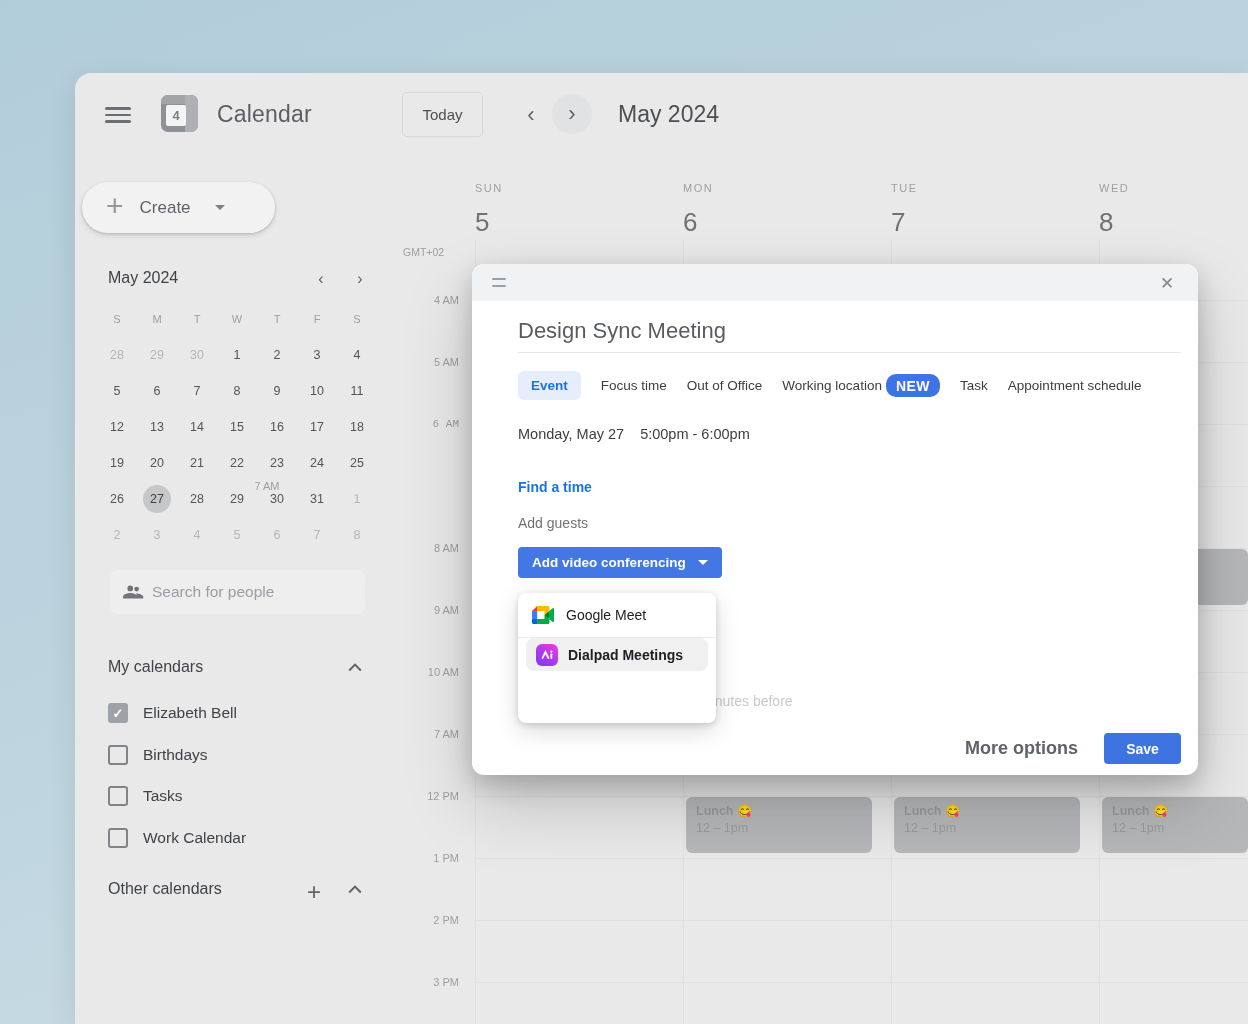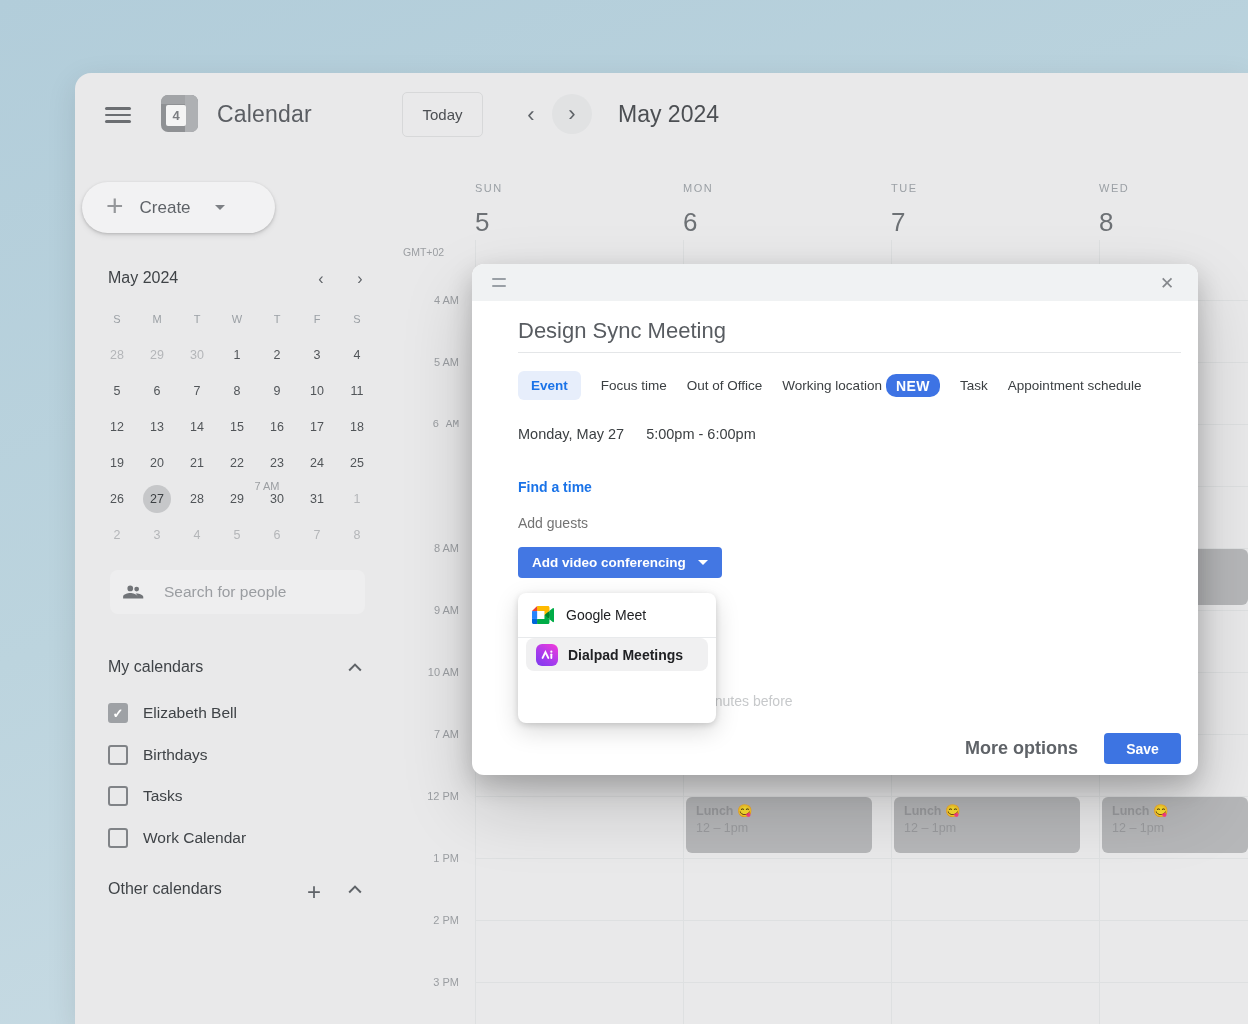--- a/index.html
+++ b/index.html
@@ -44,21 +44,21 @@
   .mini-prev { left:236px; top:196px; } .mini-next { left:275px; top:196px; }
   .mini-nav { width:20px; height:20px; display:grid; place-items:center; color:#5f6368; font-size:16px; cursor:pointer; }
   .mini-grid { left:22px; top:228px; width:280px; display:grid; grid-template-columns:repeat(7,40px); grid-auto-rows:36px; }
   .mc-dow { display:grid; place-items:center; font-size:11px; color:#9ba0a5; }
   .mc-day { display:grid; place-items:center; font-size:12.5px; color:#515559; cursor:pointer; }
   .mc-day span { width:28px; height:28px; display:grid; place-items:center; border-radius:50%; }
   .mc-day.muted { color:#b4b6b9; }
   .mc-day.sel span { background:#c6c7c9; color:#3c4043; }
 
   .search-box { left:35px; top:497px; width:255px; height:44px; background:#eeeeef; border-radius:8px;
-    display:flex; align-items:center; padding:0 12px; gap:20px; }
+    display:flex; align-items:center; padding:0 12px; gap:8px; }
   .search-box input { border:none; outline:none; background:transparent; font-size:15.5px; color:#5f6368; width:180px;
     font-family:"Liberation Sans", sans-serif; }
   .search-box input::placeholder { color:#9a9da1; }
 
   .section-head { font-size:16px; color:#3f4347; }
   .chev-up svg, .mini-nav svg { display:block; }
   .mycal-title { left:33px; top:585px; }
   .mycal-chev { left:270px; top:585px; width:20px; height:20px; cursor:pointer; }
   .cal-list { left:33px; top:628px; width:290px; }
   .cal-item { height:24px; margin-bottom:17.5px; display:flex; align-items:center; gap:15px; cursor:pointer; }
@@ -90,21 +90,21 @@
   .drag-handle i { height:2px; background:#9aa0a6; border-radius:1px; }
   .dlg-close { position:absolute; right:20px; top:8px; width:22px; height:22px; display:grid; place-items:center; font-size:17px; color:#85888c; cursor:pointer; }
   .dlg-title { position:absolute; left:46px; top:54px; font-size:22px; color:#585c61; cursor:text; }
   .dlg-underline { position:absolute; left:46px; top:88px; width:663px; height:1px; background:#e4e6e8; }
   .dtabs { position:absolute; left:46px; top:107px; display:flex; align-items:center; gap:20px; }
   .dtab { font-size:13.5px; color:#3c4043; cursor:pointer; display:flex; align-items:center; white-space:nowrap; }
   .dtab.active { background:#e7eefb; color:#1a73e8; font-weight:bold; padding:7px 13px; border-radius:6px; }
   .badge { background:#3d73e4; color:#fff; font-size:14px; font-weight:bold; letter-spacing:.5px;
     padding:3.5px 10px; border-radius:10px; margin-left:4px; }
   .dlg-when { position:absolute; left:46px; top:162px; font-size:14.5px; color:#3c4043; }
-  .dlg-when .t { margin-left:22px; }
+  .dlg-when .t { margin-left:16px; }
   .find-time { position:absolute; left:46px; top:215px; font-size:14px; font-weight:bold; color:#1a73e8; cursor:pointer; }
   .add-guests { position:absolute; left:46px; top:251px; font-size:14px; color:#737373; cursor:text; }
   .vc-btn { position:absolute; left:46px; top:283px; height:31px; background:#4377e3; border-radius:4px;
     display:flex; align-items:center; padding:0 14px; gap:12px; cursor:pointer; }
   .vc-btn span { color:#fff; font-size:13.5px; font-weight:bold; }
   .vc-btn .caret-down { border-top-color:#fff; margin:0; }
   .minutes-ghost { position:absolute; left:228px; top:429px; font-size:14px; color:#c7c9cb; }
   .menu { position:absolute; left:46px; top:329px; width:198px; height:130px; background:#fff; border-radius:8px;
     box-shadow:0 2px 6px rgba(0,0,0,.15), 0 8px 24px rgba(0,0,0,.15); }
   .menu-item { display:flex; align-items:center; gap:12px; padding:0 14px; height:44px; cursor:pointer; }

